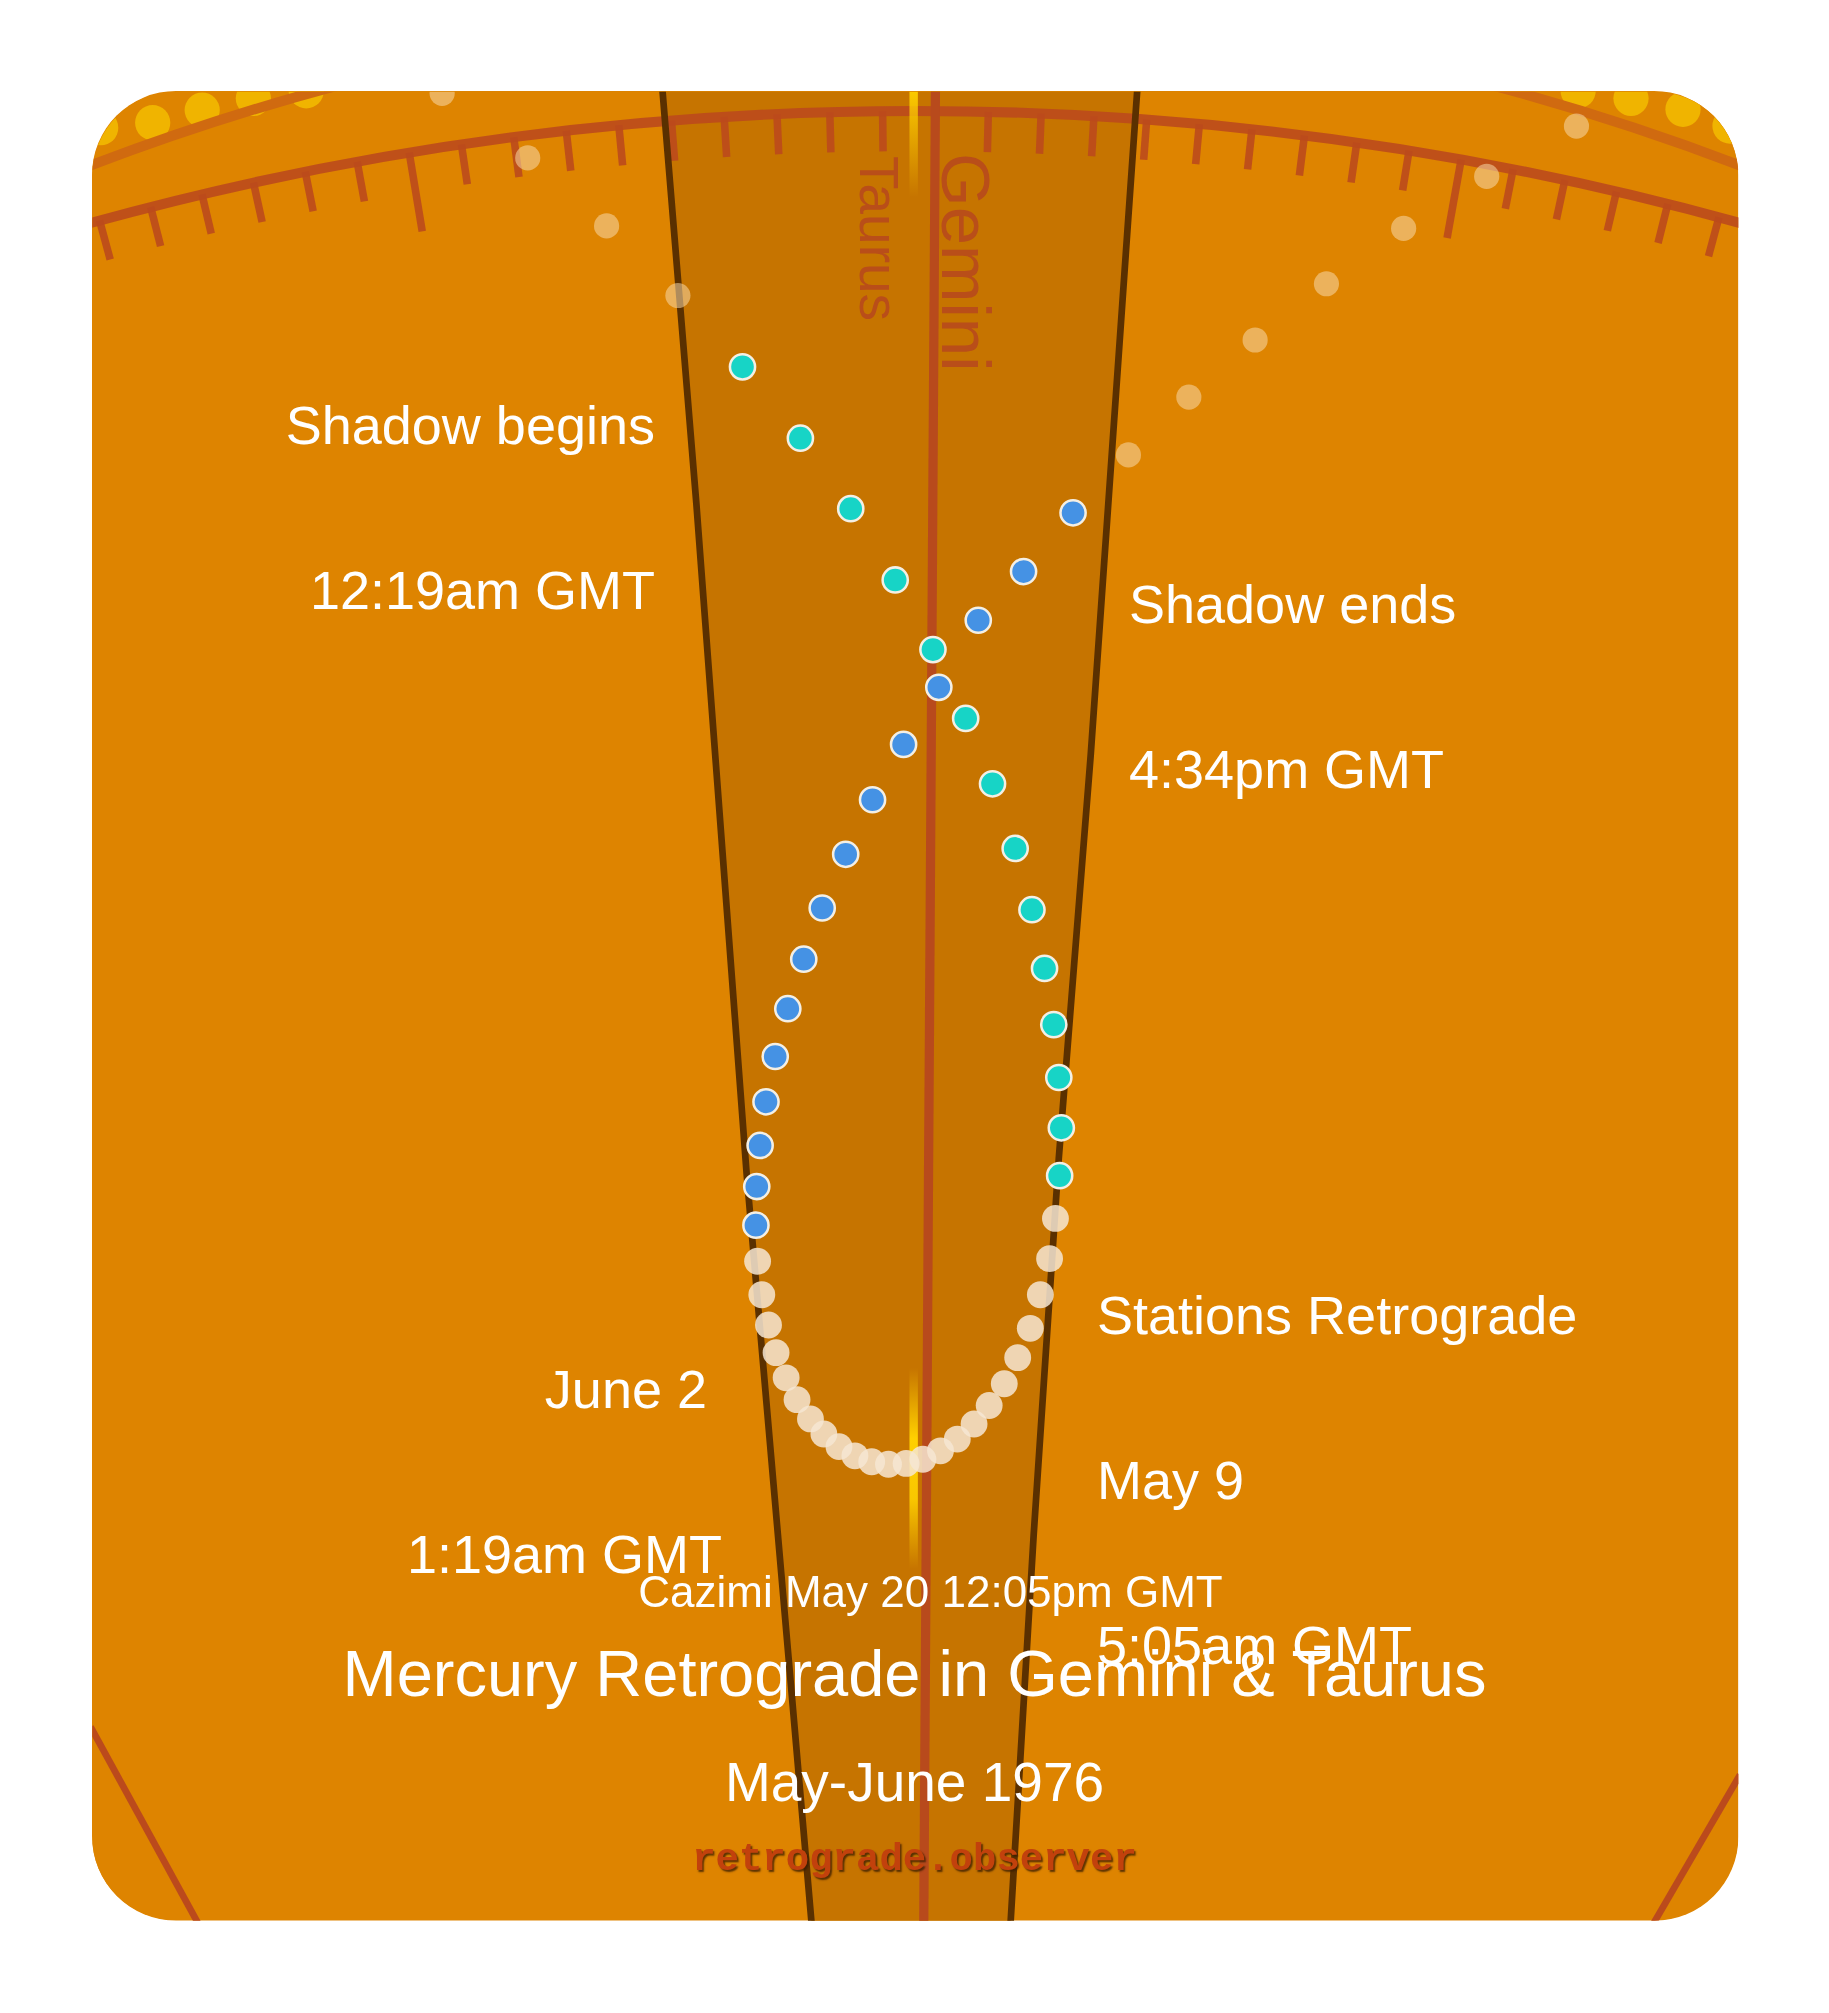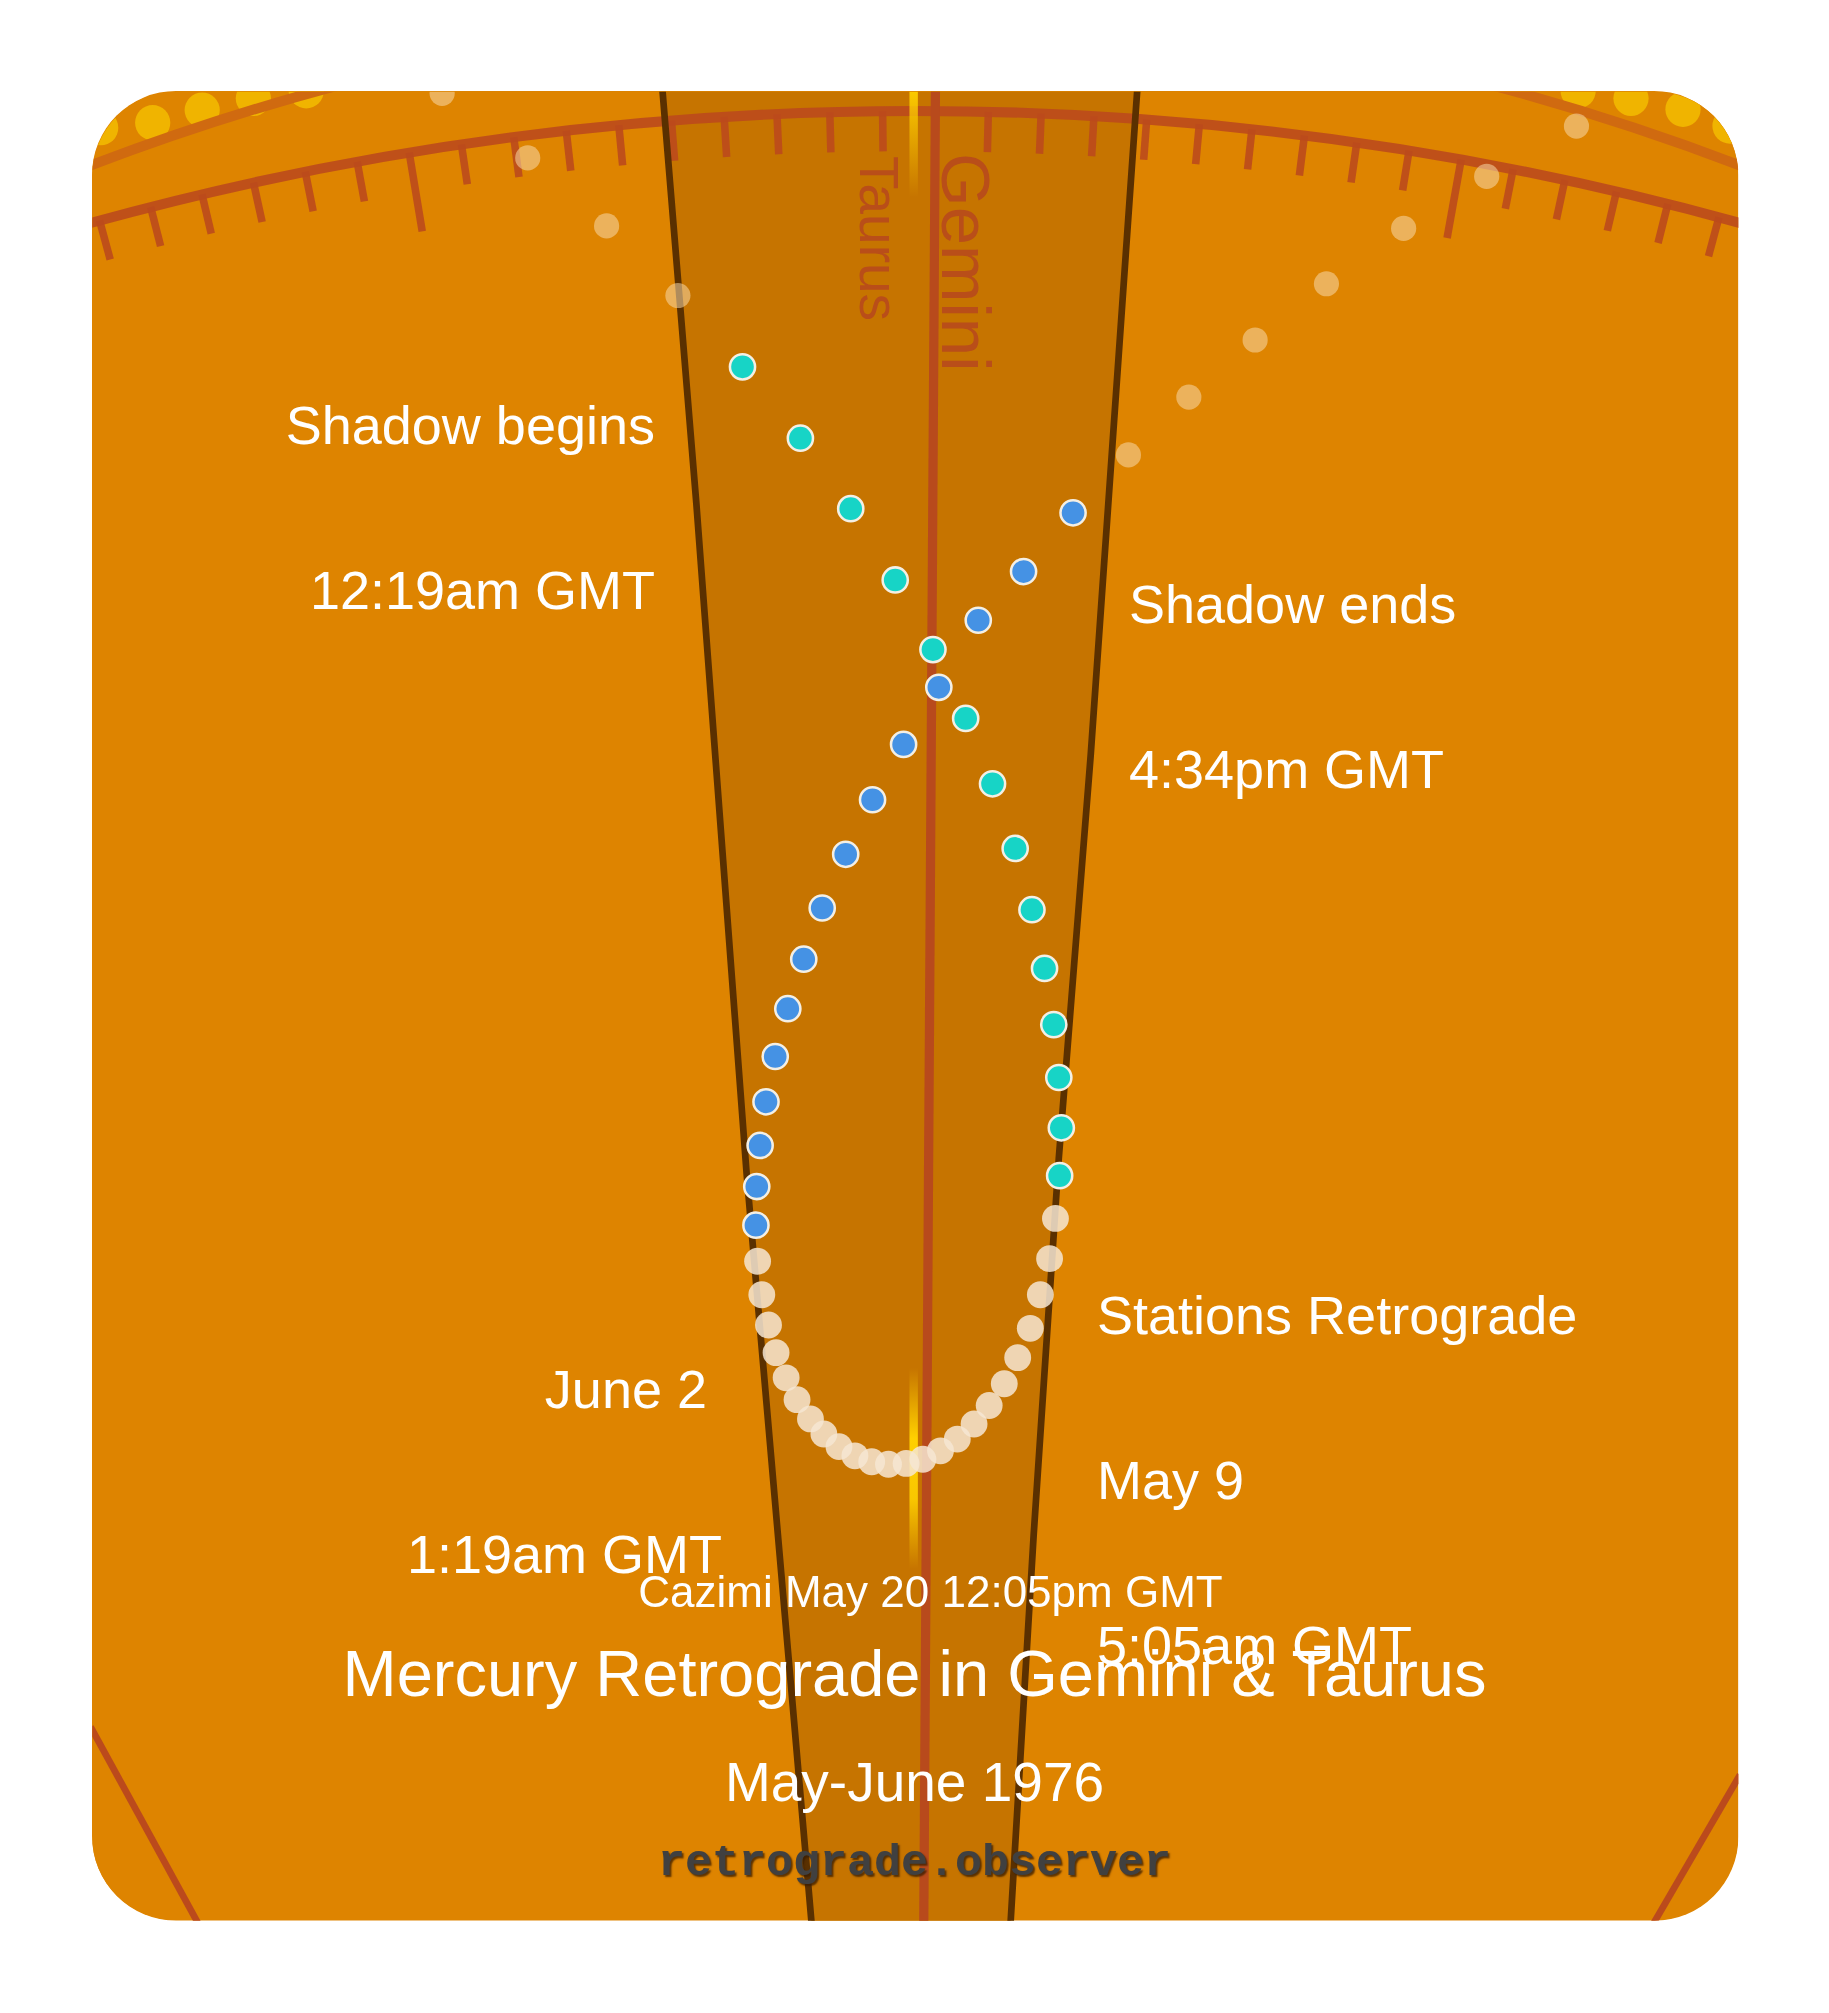--- a/index.html
+++ b/index.html
@@ -7,21 +7,21 @@
   #card { position:absolute; left:92px; top:91px; width:1646px; height:1829px; border-radius:84px; overflow:hidden; background:#de8400; }
   #art { position:absolute; left:0; top:0; width:1829px; height:2014px; }
   .lbl { position:absolute; color:#ffffff; font-size:54px; line-height:55px; white-space:pre; }
   .lbl.right { text-align:right; }
   .lbl.left { text-align:left; }
   .sign { position:absolute; color:#b84a1c; opacity:0.9; white-space:nowrap; transform-origin:0 0; transform:rotate(90deg); }
   .center-text { position:absolute; left:0; width:1829px; text-align:center; color:#ffffff; }
   #cazimi { top:1567px; font-size:44px;padding-left:16px; }
   #title { top:1636px; font-size:65px; font-weight:normal; }
   #subtitle { top:1750px; font-size:55px; }
-  #site { top:1838px; font-family:"Liberation Mono", monospace; font-weight:bold; font-size:45px; color:#404040; text-shadow:1.7px 1.7px 1.7px rgba(60,30,0,0.8); }
+  #site { top:1838px; font-family:"Liberation Mono", monospace; font-weight:bold; font-size:39px; color:#c2410c; text-shadow:1.7px 1.7px 1.7px rgba(60,30,0,0.8); }
 </style>
 </head>
 <body>
 
 <div id="card"></div>
 
 <svg id="art" viewBox="0 0 2180 2400" xmlns="http://www.w3.org/2000/svg">
   <defs>
     <clipPath id="cardclip">
       <rect x="110" y="109" width="1962" height="2180" rx="100" ry="100"></rect>

